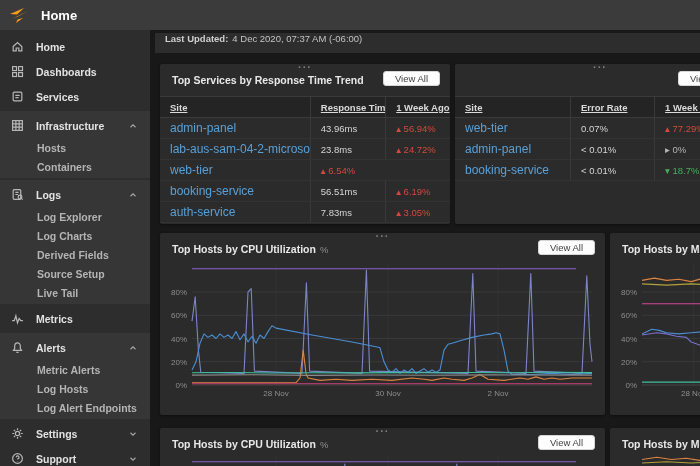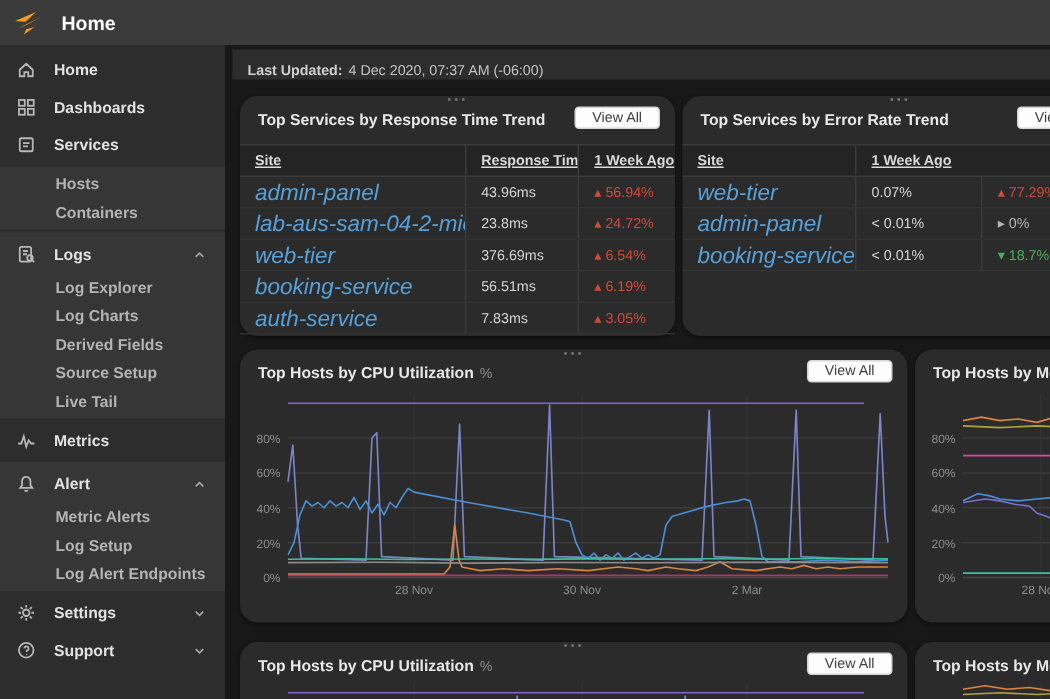--- a/index.html
+++ b/index.html
@@ -22,47 +22,47 @@
   .nav-icon svg { stroke:#b8b8b8; fill:none; stroke-width:1.1; }
   .nav-label { font-size:10.5px; color:#e2e2e2; font-weight:bold; white-space:nowrap; }
   .nav-item.sub .nav-label { font-weight:bold; color:#b4b4b4; }
   .chev { margin-left:auto; margin-right:12px; display:inline-flex; }
   .chev svg { stroke:#a8a8a8; fill:none; stroke-width:1.3; }
   .nav-group { background:#363636; margin:2px 0; padding:2px 0; }
 
   
   #main { position:absolute; left:150px; top:30px; width:550px; height:436px; background:#181818; }
   #statusbar { position:absolute; left:5px; top:3px; width:545px; height:20px; background:#2d2d2d;
-    display:flex; align-items:flex-end; padding-left:10px; }
+    display:flex; align-items:flex-start; padding-left:10px; }
   #statusbar .lbl { font-size:9.5px; font-weight:bold; color:#cfcfcf; margin-right:4px; }
   #statusbar .val { font-size:9.5px; color:#c3c3c3; }
 
   
-  .panel { position:absolute; background:#2b2b2b; border-radius:12px; box-shadow:0 1px 3px rgba(0,0,0,.45); }
+  .panel { position:absolute; background:#2b2b2b; border-radius:2px; box-shadow:0 1px 3px rgba(0,0,0,.45); }
   .handle { position:absolute; top:-2px; left:50%; transform:translateX(-50%); color:#7d7d7d;
     font-size:11px; letter-spacing:1px; cursor:grab; line-height:10px; }
   .handle::before { content:"\00B7\00B7\00B7"; font-weight:bold; }
   .panel-title { position:absolute; left:12px; top:10px; font-size:10.5px; font-weight:bold;
     color:#e8e8e8; white-space:nowrap; }
   .panel-title .unit { color:#8f8f8f; font-weight:normal; margin-left:4px; font-size:9.5px; }
   .view-all { position:absolute; right:10px; top:7px; background:#fdfdfd; color:#3f3f3f;
     border:1px solid #d6d6d6; border-radius:3px; font-size:9.5px; padding:1px 11px; cursor:pointer;
     font-family:inherit; }
 
   
   .tbl { position:absolute; left:0; top:32px; width:100%; }
   .trow { display:grid; align-items:center; }
   .thead { background:#242424; border-top:1px solid #3a3a3a; border-bottom:1px solid #3a3a3a; }
   .thead .cell { font-weight:bold; color:#dadada;text-decoration:underline; }
   .cell { font-size:9.5px; color:#d6d6d6; padding:5px 10px; white-space:nowrap; overflow:hidden; height:20px; line-height:11px; display:flex; align-items:center; }
   .cell:not(:last-child) { border-right:1px solid #3a3a3a; }
   .trow:not(.thead) { border-bottom:1px solid #333333; }
   .cols-rt { grid-template-columns:52% 26% 22%; }
   .cols-er { grid-template-columns:40% 29% 31%; }
-  a.sitelink { color:#58a0d8; text-decoration:none; font-size:15px;font-style:italic; }
+  a.sitelink { color:#58a0d8; text-decoration:none; font-size:12px; }
   .trend-bad { color:#d24a3a; }
   .trend-good { color:#45b05c; }
   .trend-flat { color:#b5b5b5; }
 
   
   .plot { position:absolute; }
   .ylabs { position:absolute; left:0; top:0; width:24px; }
   .ylabs span { position:absolute; right:3px; font-size:8px; color:#8d8d8d; }
   .plot svg { position:absolute; left:26px; top:0; overflow:visible; }
   .xlabs { position:absolute; left:26px; }
@@ -111,20 +111,34 @@
     <span class="nav-icon">
       <svg width="13" height="13" viewBox="0 0 12 12">
           <rect x="2" y="2" width="8" height="8" rx="1"></rect>
           <path d="M4 5 H8 M4 7 H7"></path>
         </svg>
     </span>
     <span class="nav-label">Services</span>
   </div>
 
   <div class="nav-group">
+    <div class="nav-item top">
+      <span class="nav-icon">
+        <svg width="13" height="13" viewBox="0 0 12 12">
+            <rect x="1.5" y="1.5" width="9" height="9"></rect>
+            <path d="M1.5 4.5 H10.5 M1.5 7.5 H10.5 M4.5 1.5 V10.5 M7.5 1.5 V10.5"></path>
+          </svg>
+      </span>
+      <span class="nav-label">Infrastructure</span>
+      <span class="chev">
+        <svg width="10" height="10" viewBox="0 0 12 12">
+            <polyline points="3,7.5 6,4.5 9,7.5"></polyline>
+          </svg>
+      </span>
+    </div>
     <div class="nav-item sub">
       <span class="nav-label">Hosts</span>
     </div>
     <div class="nav-item sub">
       <span class="nav-label">Containers</span>
     </div>
   </div>
 
   <div class="nav-group">
     <div class="nav-item top">
@@ -170,32 +184,32 @@
   </div>
 
   <div class="nav-group">
     <div class="nav-item top">
       <span class="nav-icon">
         <svg width="13" height="13" viewBox="0 0 12 12">
             <path d="M6 1.8 C4.3 1.8 3.4 3.1 3.4 4.8 V7 L2.3 8.6 H9.7 L8.6 7 V4.8 C8.6 3.1 7.7 1.8 6 1.8 Z"></path>
             <path d="M5 10 A1.3 1.3 0 0 0 7 10"></path>
           </svg>
       </span>
-      <span class="nav-label">Alert</span>
+      <span class="nav-label">Alerts</span>
       <span class="chev">
         <svg width="10" height="10" viewBox="0 0 12 12">
             <polyline points="3,7.5 6,4.5 9,7.5"></polyline>
           </svg>
       </span>
     </div>
     <div class="nav-item sub">
       <span class="nav-label">Metric Alerts</span>
     </div>
     <div class="nav-item sub">
-      <span class="nav-label">Log Setup</span>
+      <span class="nav-label">Log Hosts</span>
     </div>
     <div class="nav-item sub">
       <span class="nav-label">Log Alert Endpoints</span>
     </div>
   </div>
 
   <div class="nav-item top">
     <span class="nav-icon">
       <svg width="13" height="13" viewBox="0 0 12 12">
           <circle cx="6" cy="6" r="2"></circle>
@@ -256,21 +270,20 @@
         <div class="cell">
             <a class="sitelink" href="#">lab-aus-sam-04-2-microsoft-lis-4-afreport</a>
           </div>
         <div class="cell">23.8ms</div>
         <div class="cell trend-bad">▴ 24.72%</div>
       </div>
       <div class="trow cols-rt">
         <div class="cell">
             <a class="sitelink" href="#">web-tier</a>
           </div>
-        <div class="cell">376.69ms</div>
         <div class="cell trend-bad">▴ 6.54%</div>
       </div>
       <div class="trow cols-rt">
         <div class="cell">
             <a class="sitelink" href="#">booking-service</a>
           </div>
         <div class="cell">56.51ms</div>
         <div class="cell trend-bad">▴ 6.19%</div>
       </div>
       <div class="trow cols-rt">
@@ -278,25 +291,25 @@
             <a class="sitelink" href="#">auth-service</a>
           </div>
         <div class="cell">7.83ms</div>
         <div class="cell trend-bad">▴ 3.05%</div>
       </div>
     </div>
   </div>
 
   <div class="panel" style="left:305px; top:34px; width:290px; height:160px;">
     <span class="handle"></span>
-    <div class="panel-title">Top Services by Error Rate Trend</div>
     <button class="view-all">View All</button>
     <div class="tbl">
       <div class="trow thead cols-er">
         <div class="cell">Site</div>
+        <div class="cell">Error Rate</div>
         <div class="cell">1 Week Ago</div>
       </div>
       <div class="trow cols-er">
         <div class="cell">
             <a class="sitelink" href="#">web-tier</a>
           </div>
         <div class="cell">0.07%</div>
         <div class="cell trend-bad">▴ 77.29%</div>
       </div>
       <div class="trow cols-er">
@@ -343,21 +356,21 @@
           <polyline points="0.0,58.1 3.2,33.7 6.4,87.1 8.8,109.2 52.0,110.4 56.0,29.0 59.2,25.6 62.4,108.1 110.0,110.4 114.4,19.8 117.6,108.1 170.0,110.4 174.4,7.0 177.6,108.1 276.0,110.4 280.8,10.5 284.0,108.1 334.0,110.4 338.8,10.5 342.0,108.1 390.0,110.4 394.8,12.8 398.0,81.3 400.0,98.8" class="series" stroke="#7b85c9"></polyline>
           <polyline points="0.0,106.9 4.0,98.8 8.0,80.2 12.0,70.9 16.0,74.4 20.0,72.0 24.0,75.5 28.0,70.9 32.0,74.4 36.0,72.0 40.0,75.5 44.0,68.6 48.0,76.7 52.0,70.9 56.0,79.0 60.0,73.2 64.0,80.2 68.0,72.0 72.0,75.5 76.0,68.6 80.0,62.7 84.0,65.1 120.0,72.0 160.0,79.0 184.0,83.7 188.0,84.8 192.0,98.8 196.0,106.9 200.0,109.2 204.0,105.7 208.0,110.4 212.0,106.9 216.0,109.2 220.0,105.7 224.0,110.4 228.0,108.1 232.0,105.7 236.0,109.2 240.0,106.9 244.0,109.2 248.0,106.9 252.0,87.1 256.0,81.3 260.0,80.2 268.0,77.8 280.0,74.4 292.0,72.0 300.0,70.9 304.0,69.7 308.0,70.9 312.0,87.1 316.0,108.1 320.0,111.5 340.0,111.5 360.0,110.4 380.0,111.5 400.0,110.4" class="series" stroke="#4a8fd4"></polyline>
           <polyline points="0.0,119.7 104.0,119.7 108.0,115.0 111.2,87.1 114.0,110.4 116.0,115.0 128.0,117.4 144.0,116.2 160.0,117.4 180.0,116.2 200.0,117.4 220.0,115.0 232.0,116.2 240.0,117.4 252.0,115.0 260.0,116.2 272.0,117.4 280.0,115.0 288.0,111.5 296.0,116.2 312.0,117.4 328.0,115.0 336.0,116.2 344.0,113.9 352.0,116.2 360.0,115.0 368.0,116.2 380.0,115.0 400.0,115.0" class="series" stroke="#dd8440"></polyline>
           <polyline points="0.0,109.8 40.0,109.5 80.0,110.0 120.0,109.7 160.0,109.9 200.0,109.6 240.0,109.8 280.0,109.5 320.0,109.7 360.0,109.3 400.0,109.6" class="series" stroke="#3fbf9f"></polyline>
           <polyline points="0.0,112.1 60.0,111.8 120.0,112.4 180.0,112.0 240.0,112.2 300.0,111.9 400.0,112.1" class="series" stroke="#8c8c8c"></polyline>
           <polyline points="0.0,120.6 400.0,120.6" class="series" stroke="#a83a68"></polyline>
         </svg>
       <div class="xlabs" style="top:122px; width:400px; height:14px;">
           <span style="left: 21%;">28 Nov</span>
           <span style="left: 49%;">30 Nov</span>
-          <span style="left: 76.5%;">2 Mar</span>
+          <span style="left: 76.5%;">2 Nov</span>
         </div>
     </div>
   </div>
 
   <div class="panel" style="left:460px; top:203px; width:290px; height:182px;">
 
     <div class="panel-title">
       <span>Top Hosts by Memory Utilization</span>
     </div>
 

